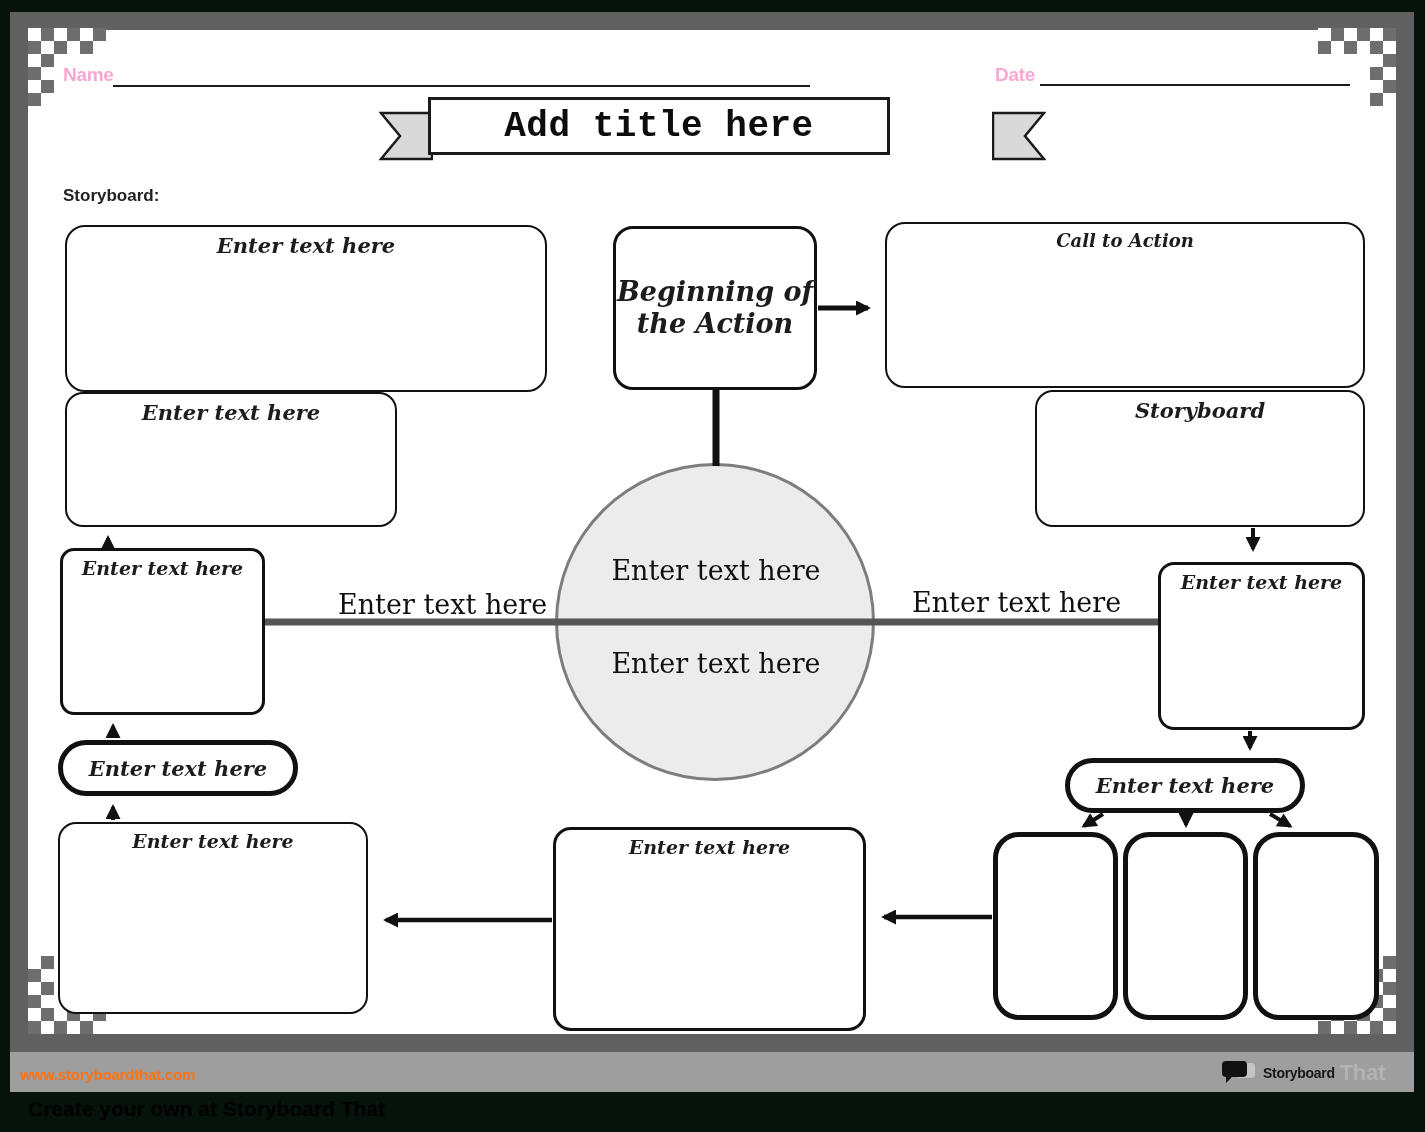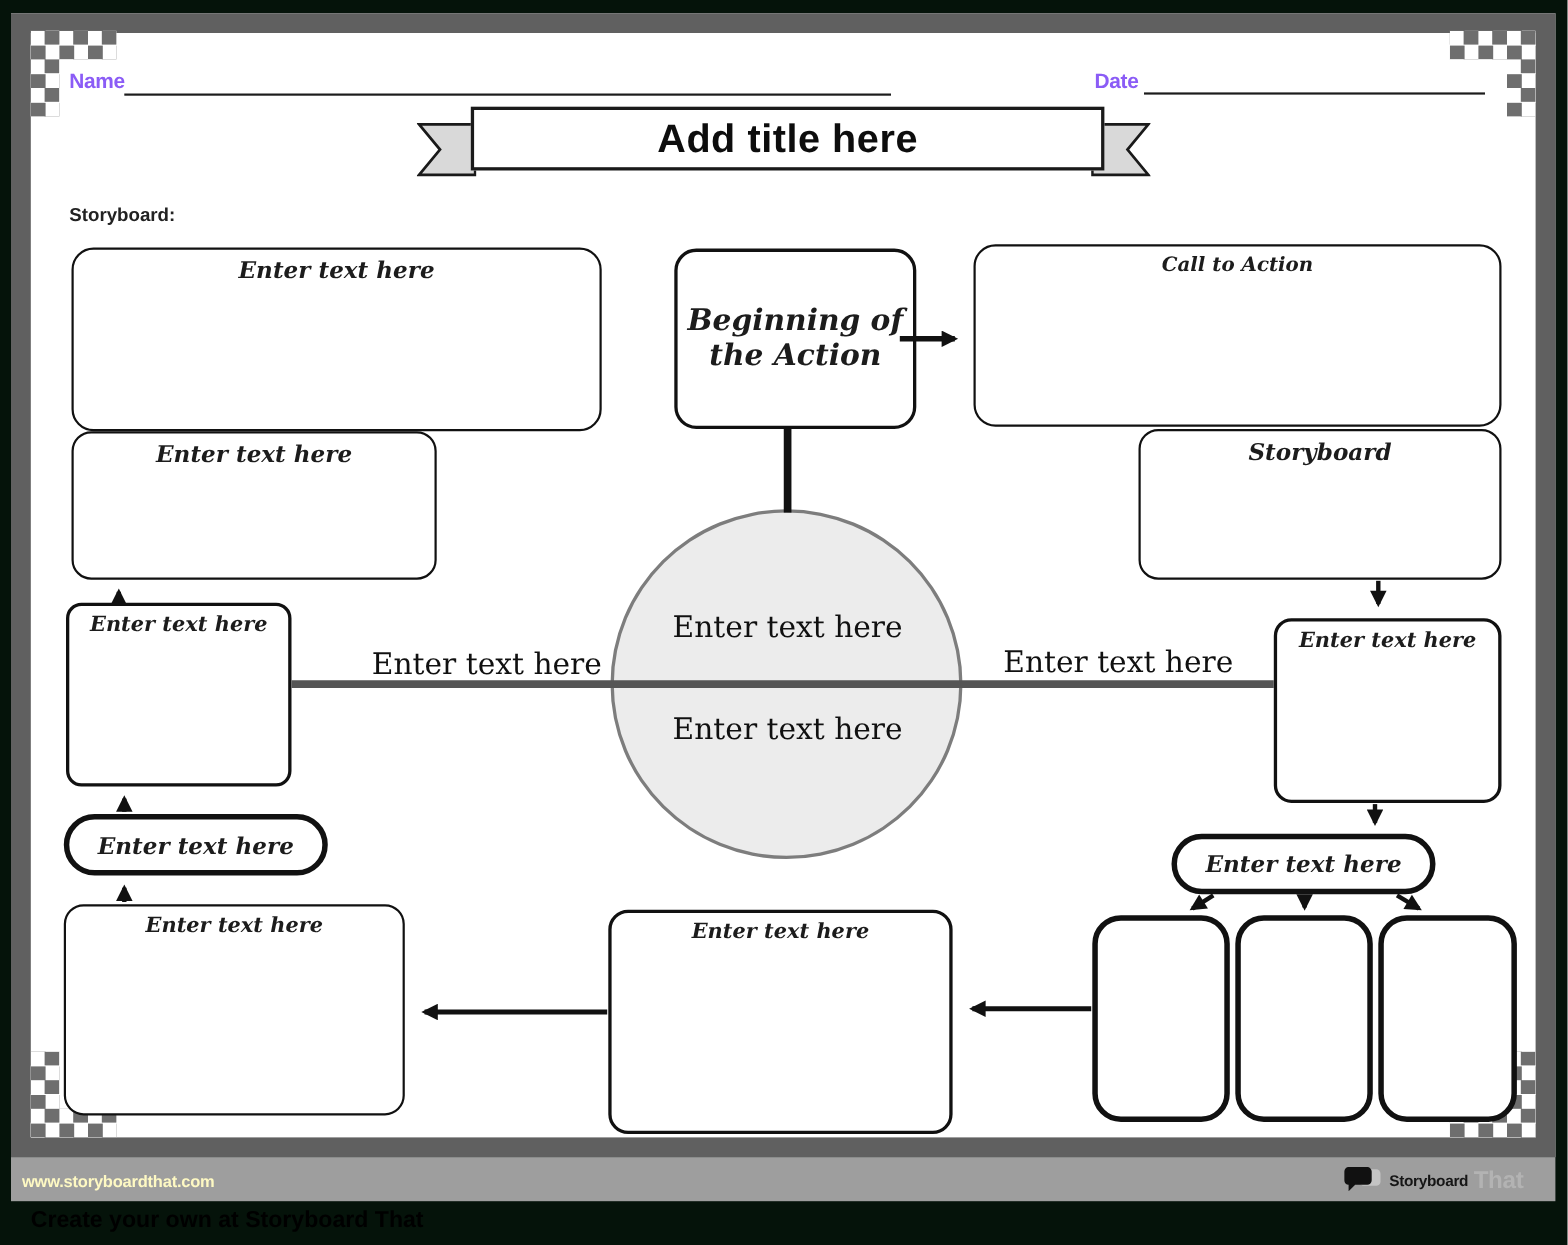--- a/index.html
+++ b/index.html
@@ -8,43 +8,43 @@
     background:#05130a;
     font-family:"Liberation Sans", sans-serif;
   }
   .abs{position:absolute;box-sizing:border-box;}
   
   .frame{left:10px;top:12px;width:1404px;height:1040px;background:#fff;border:18px solid #606060;}
   .checker{background:repeating-conic-gradient(#6e6e6e 0% 25%, #ffffff 0% 50%);background-size:26px 26px;}
   .ch-h{width:78px;height:26px;}
   .ch-v{width:26px;height:78px;}
   
-  .hlabel{font-weight:700;font-size:19px;color:#8b5cf6;letter-spacing:-0.3px;}
+  .hlabel{font-weight:700;font-size:19px;color:#f9a8d4;letter-spacing:-0.3px;}
   .wline{height:2px;background:#1c1c1c;}
-  .banner-rect{left:428px;top:97px;width:576px;height:58px;background:#fff;border:3px solid #1a1a1a;
-    display:flex;align-items:center;justify-content:center;}
+  .banner-rect{left:428px;top:97px;width:462px;height:58px;background:#fff;border:3px solid #1a1a1a;
+    display:flex;align-items:center;justify-content:center;font-family:Liberation Mono, monospace;}
   .banner-title{font-size:36px;font-weight:800;color:#0d0d0d;letter-spacing:0.5px;}
   .directions{font-weight:700;font-size:17px;color:#222;}
   
   .box{background:#fff;border:2px solid #111;border-radius:18px;text-align:center;padding-top:6px;}
   .script{font-family:"DejaVu Serif", serif;font-style:italic;font-weight:700;color:#1c1c1c;}
   .lbl21{font-size:21px;}
   .lbl19{font-size:19px;}
   .lbl24{font-size:18px;}
   .pill{border-radius:28px;border-width:5px;display:flex;align-items:center;justify-content:center;padding-top:0;}
   .journey{display:flex;flex-direction:column;align-items:center;justify-content:center;
     font-size:27px;line-height:1.2;border-width:3px;padding-top:0;}
   .circle{left:555px;top:463px;width:320px;height:318px;border-radius:50%;
     background:#ececec;border:3px solid #7d7d7d;}
   .serifLabel{font-family:"DejaVu Serif", serif;font-size:27px;color:#101010;white-space:nowrap;}
   .centerX{transform:translateX(-50%);}
   svg.overlay{position:absolute;left:0;top:0;pointer-events:none;}
   
   .footer-band{left:10px;top:1052px;width:1404px;height:40px;background:#9e9e9e;}
-  .site{font-size:15px;font-weight:700;color:#fef9c3;letter-spacing:-0.2px;}
+  .site{font-size:15px;font-weight:700;color:#f97316;letter-spacing:-0.2px;}
   .brand{display:flex;align-items:center;gap:5px;}
   .brand-main{font-size:14px;font-weight:700;color:#161616;letter-spacing:-0.3px;}
   .brand-sub{font-size:22px;font-weight:700;color:#b3b3b3;letter-spacing:-0.3px;}
   .tagline{font-size:21px;font-weight:700;color:#000;}
 </style>
 </head>
 <body>
 
 <div class="abs frame"></div>
 
@@ -70,21 +70,21 @@
 </svg>
 <div class="abs banner-rect">
   <span class="banner-title">Add title here</span>
 </div>
 
 <div class="abs directions" style="left:63px;top:186px;">Storyboard:</div>
 
 <div class="abs box" style="left:65px;top:225px;width:482px;height:167px;border-radius:20px;">
   <span class="script lbl21">Enter text here</span>
 </div>
-<div class="abs box journey" style="left:613px;top:226px;width:220px;height:164px;border-radius:20px;">
+<div class="abs box journey" style="left:613px;top:226px;width:204px;height:164px;border-radius:20px;">
   <span class="script">Beginning of</span>
   <span class="script">the Action</span>
 </div>
 <div class="abs box" style="left:885px;top:222px;width:480px;height:166px;border-radius:20px;">
   <span class="script lbl24">Call to Action</span>
 </div>
 
 <div class="abs box" style="left:65px;top:392px;width:332px;height:135px;">
   <span class="script lbl21">Enter text here</span>
 </div>

